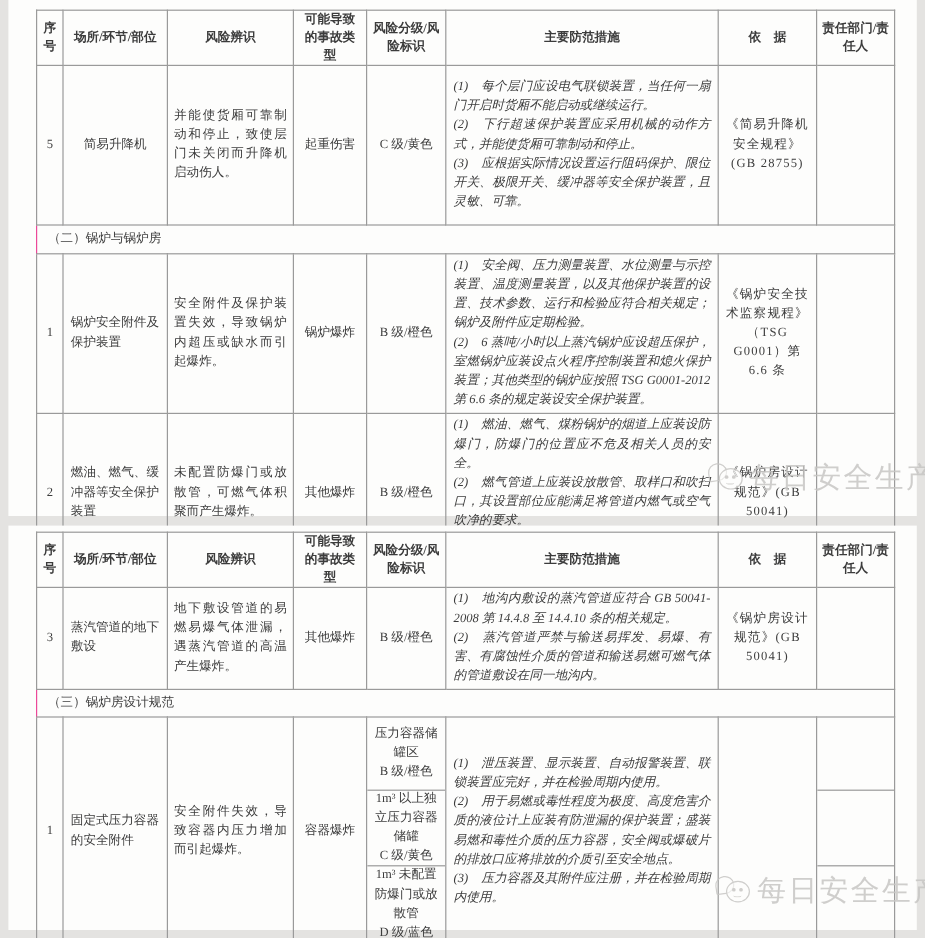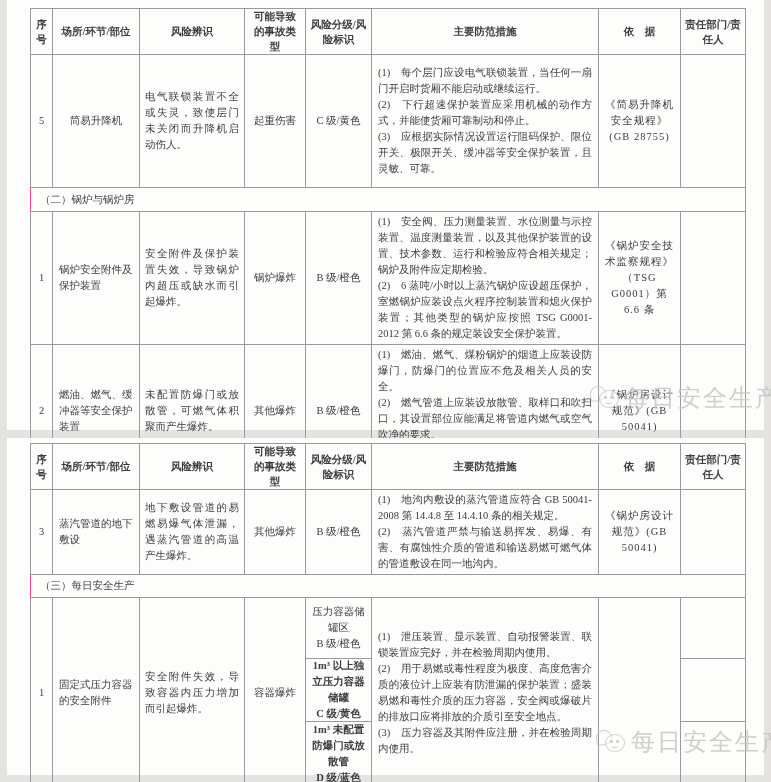--- a/index.html
+++ b/index.html
@@ -32,34 +32,35 @@
     text-align:center;padding:0 4px;
   }
   td.c-no{text-align:center;padding:0;}
   td.c-loc{text-align:left;padding:0 6px;border-radius:15px;}
   td.c-risk{text-align:left;padding:0 5px;text-align:justify;}
   td.c-acc{text-align:center;padding:0 2px;border-radius:29px;}
   td.c-lvl{text-align:center;padding:0 4px;}
   td.c-meas{
     text-align:justify;padding:2px 6px;
     white-space:pre-line;
+    font-style:italic;
   }
   td.c-basis{text-align:center;padding:16px 5px;letter-spacing:1px;}
   td.c-resp{padding:0;}
   td.c-section{
     text-align:left;padding:0 0 0 9px;border-left:1px solid #ec4899;
   }
   
   td.subcells{padding:0;vertical-align:top;}
   .subwrap{display:flex;flex-direction:column;height:100%;}
   .subcell{
     display:flex;flex-direction:column;align-items:center;justify-content:center;
     text-align:center;padding:0 4px;box-sizing:border-box;
   }
-  .subcell + .subcell{border-top:1px solid #9a9a9a;font-weight:bold;}
+  .subcell + .subcell{border-top:1px solid #9a9a9a;}
   .sub1{height:60px;}
   .sub2{height:63px;}
   .sub3{flex:1;}
 
   
   .watermark{
     position:absolute;display:flex;align-items:center;
     color:#c7c6c4;font-size:24px;letter-spacing:2px;
     pointer-events:none;z-index:5;white-space:nowrap;
     opacity:.85;
@@ -103,21 +104,21 @@
       <th>风险辨识</th>
       <th>可能导致的事故类型</th>
       <th>风险分级/风险标识</th>
       <th>主要防范措施</th>
       <th>依　据</th>
       <th>责任部门/责任人</th>
     </tr>
     <tr style="height:133px">
       <td class="c-no">5</td>
       <td class="c-loc" style="text-align:center">简易升降机</td>
-      <td class="c-risk">电气联锁装置不全或失灵，致使层门未关闭而升降机启动伤人。</td>
+      <td class="c-risk">并能使货厢可靠制动和停止，致使层门未关闭而升降机启动伤人。</td>
       <td class="c-acc">起重伤害</td>
       <td class="c-lvl">C 级/黄色</td>
       <td class="c-meas">(1)　每个层门应设电气联锁装置，当任何一扇门开启时货厢不能启动或继续运行。
 (2)　下行超速保护装置应采用机械的动作方式，并能使货厢可靠制动和停止。
 (3)　应根据实际情况设置运行阻码保护、限位开关、极限开关、缓冲器等安全保护装置，且灵敏、可靠。</td>
       <td class="c-basis">《简易升降机安全规程》(GB 28755)</td>
       <td class="c-resp"></td>
     </tr>
     <tr style="height:24px">
       <td class="c-section" colspan="8">（二）锅炉与锅炉房</td>
@@ -177,21 +178,21 @@
       <td class="c-loc">蒸汽管道的地下敷设</td>
       <td class="c-risk">地下敷设管道的易燃易爆气体泄漏，遇蒸汽管道的高温产生爆炸。</td>
       <td class="c-acc">其他爆炸</td>
       <td class="c-lvl">B 级/橙色</td>
       <td class="c-meas">(1)　地沟内敷设的蒸汽管道应符合 GB 50041-2008 第 14.4.8 至 14.4.10 条的相关规定。
 (2)　蒸汽管道严禁与输送易挥发、易爆、有害、有腐蚀性介质的管道和输送易燃可燃气体的管道敷设在同一地沟内。</td>
       <td class="c-basis">《锅炉房设计规范》(GB 50041)</td>
       <td class="c-resp"></td>
     </tr>
     <tr style="height:23px">
-      <td class="c-section" colspan="8">（三）每日安全生产</td>
+      <td class="c-section" colspan="8">（三）锅炉房设计规范</td>
     </tr>
     <tr style="height:191px">
       <td class="c-no">1</td>
       <td class="c-loc">固定式压力容器的安全附件</td>
       <td class="c-risk">安全附件失效，导致容器内压力增加而引起爆炸。</td>
       <td class="c-acc">容器爆炸</td>
       <td class="subcells">
         <div class="subwrap">
           <div class="subcell sub1">
             <span>压力容器储罐区</span>

